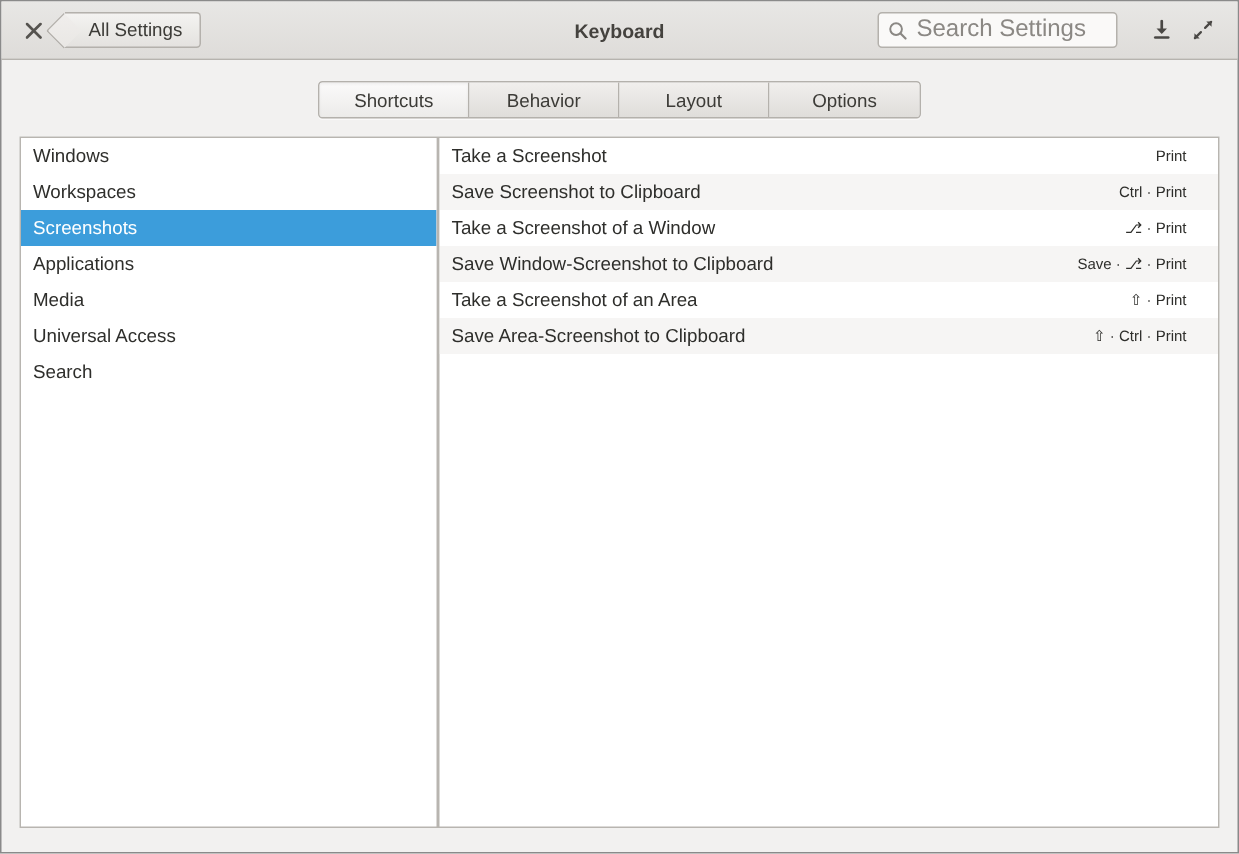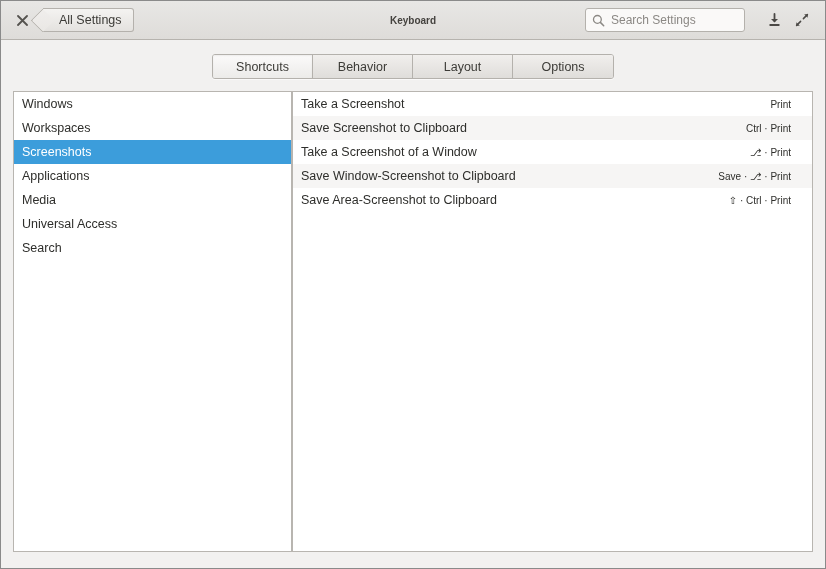--- a/index.html
+++ b/index.html
@@ -87,21 +87,21 @@
   }
   .back-btn > span { position: relative; z-index: 2; }
 
   .title-text {
     position: absolute;
     left: 0; right: 0;
     top: 0;
     height: 38px;
     line-height: 39px;
     text-align: center;
-    font-size: 10px;
+    font-size: 13px;
     font-weight: bold;
     color: #44423e;
     pointer-events: none;
   }
 
   .titlebar-right {
     margin-left: auto;
     display: flex;
     align-items: center;
     gap: 0px;
@@ -125,21 +125,21 @@
     width: 13px; height: 13px;
     flex: 0 0 13px;
     margin-right: 6px;
     display: block;
   }
   .search-input {
     border: none;
     outline: none;
     background: transparent;
     font-family: "Liberation Sans", sans-serif;
-    font-size: 12px;
+    font-size: 16px;
     color: #8b5cf6;
     width: 100%;
     padding: 0;
   }
   .search-input::placeholder { color: #8b8884; }
 
   .icon-btn {
     width: 26px; height: 24px;
     display: flex;
     align-items: center;
@@ -338,20 +338,24 @@
         <div class="shortcut-row">
           <span class="shortcut-name">Take a Screenshot of a Window</span>
           <span class="shortcut-keys">⎇ · Print</span>
         </div>
 
         <div class="shortcut-row">
           <span class="shortcut-name">Save Window-Screenshot to Clipboard</span>
           <span class="shortcut-keys">Save · ⎇ · Print</span>
         </div>
 
+        <div class="shortcut-row">
+          <span class="shortcut-name">Take a Screenshot of an Area</span>
+          <span class="shortcut-keys">⇧ · Print</span>
+        </div>
 
         <div class="shortcut-row">
           <span class="shortcut-name">Save Area-Screenshot to Clipboard</span>
           <span class="shortcut-keys">⇧ · Ctrl · Print</span>
         </div>
 
       </div>
     </div>
 
   </div>

